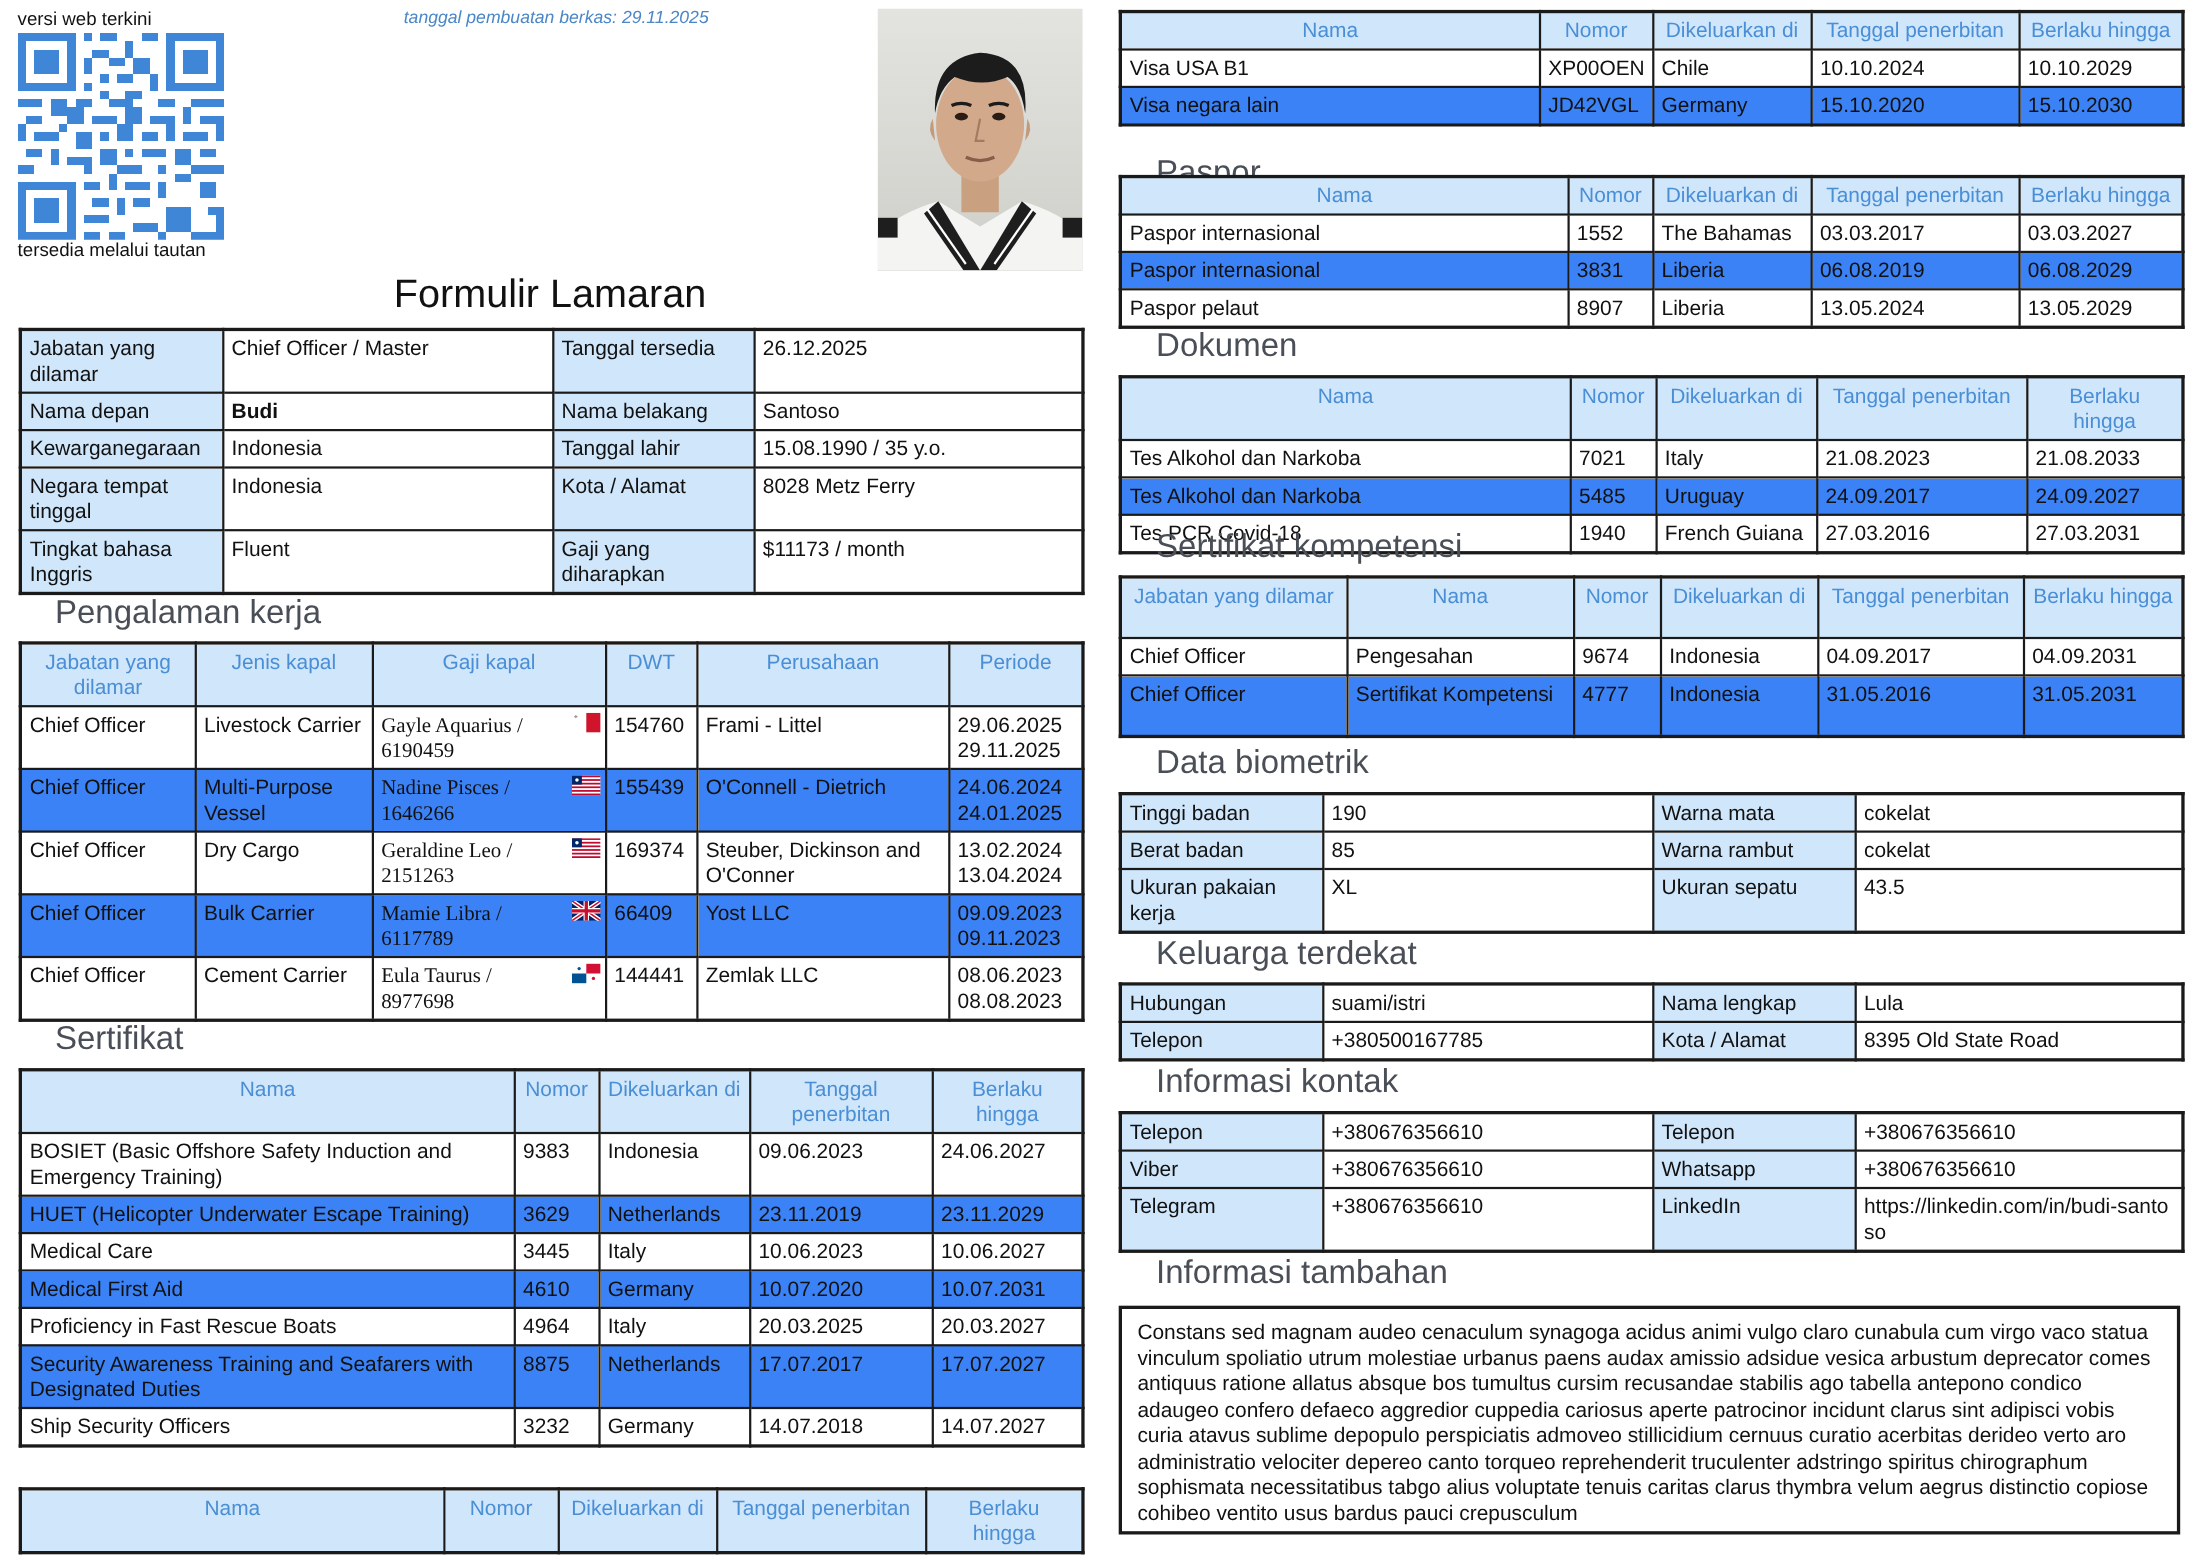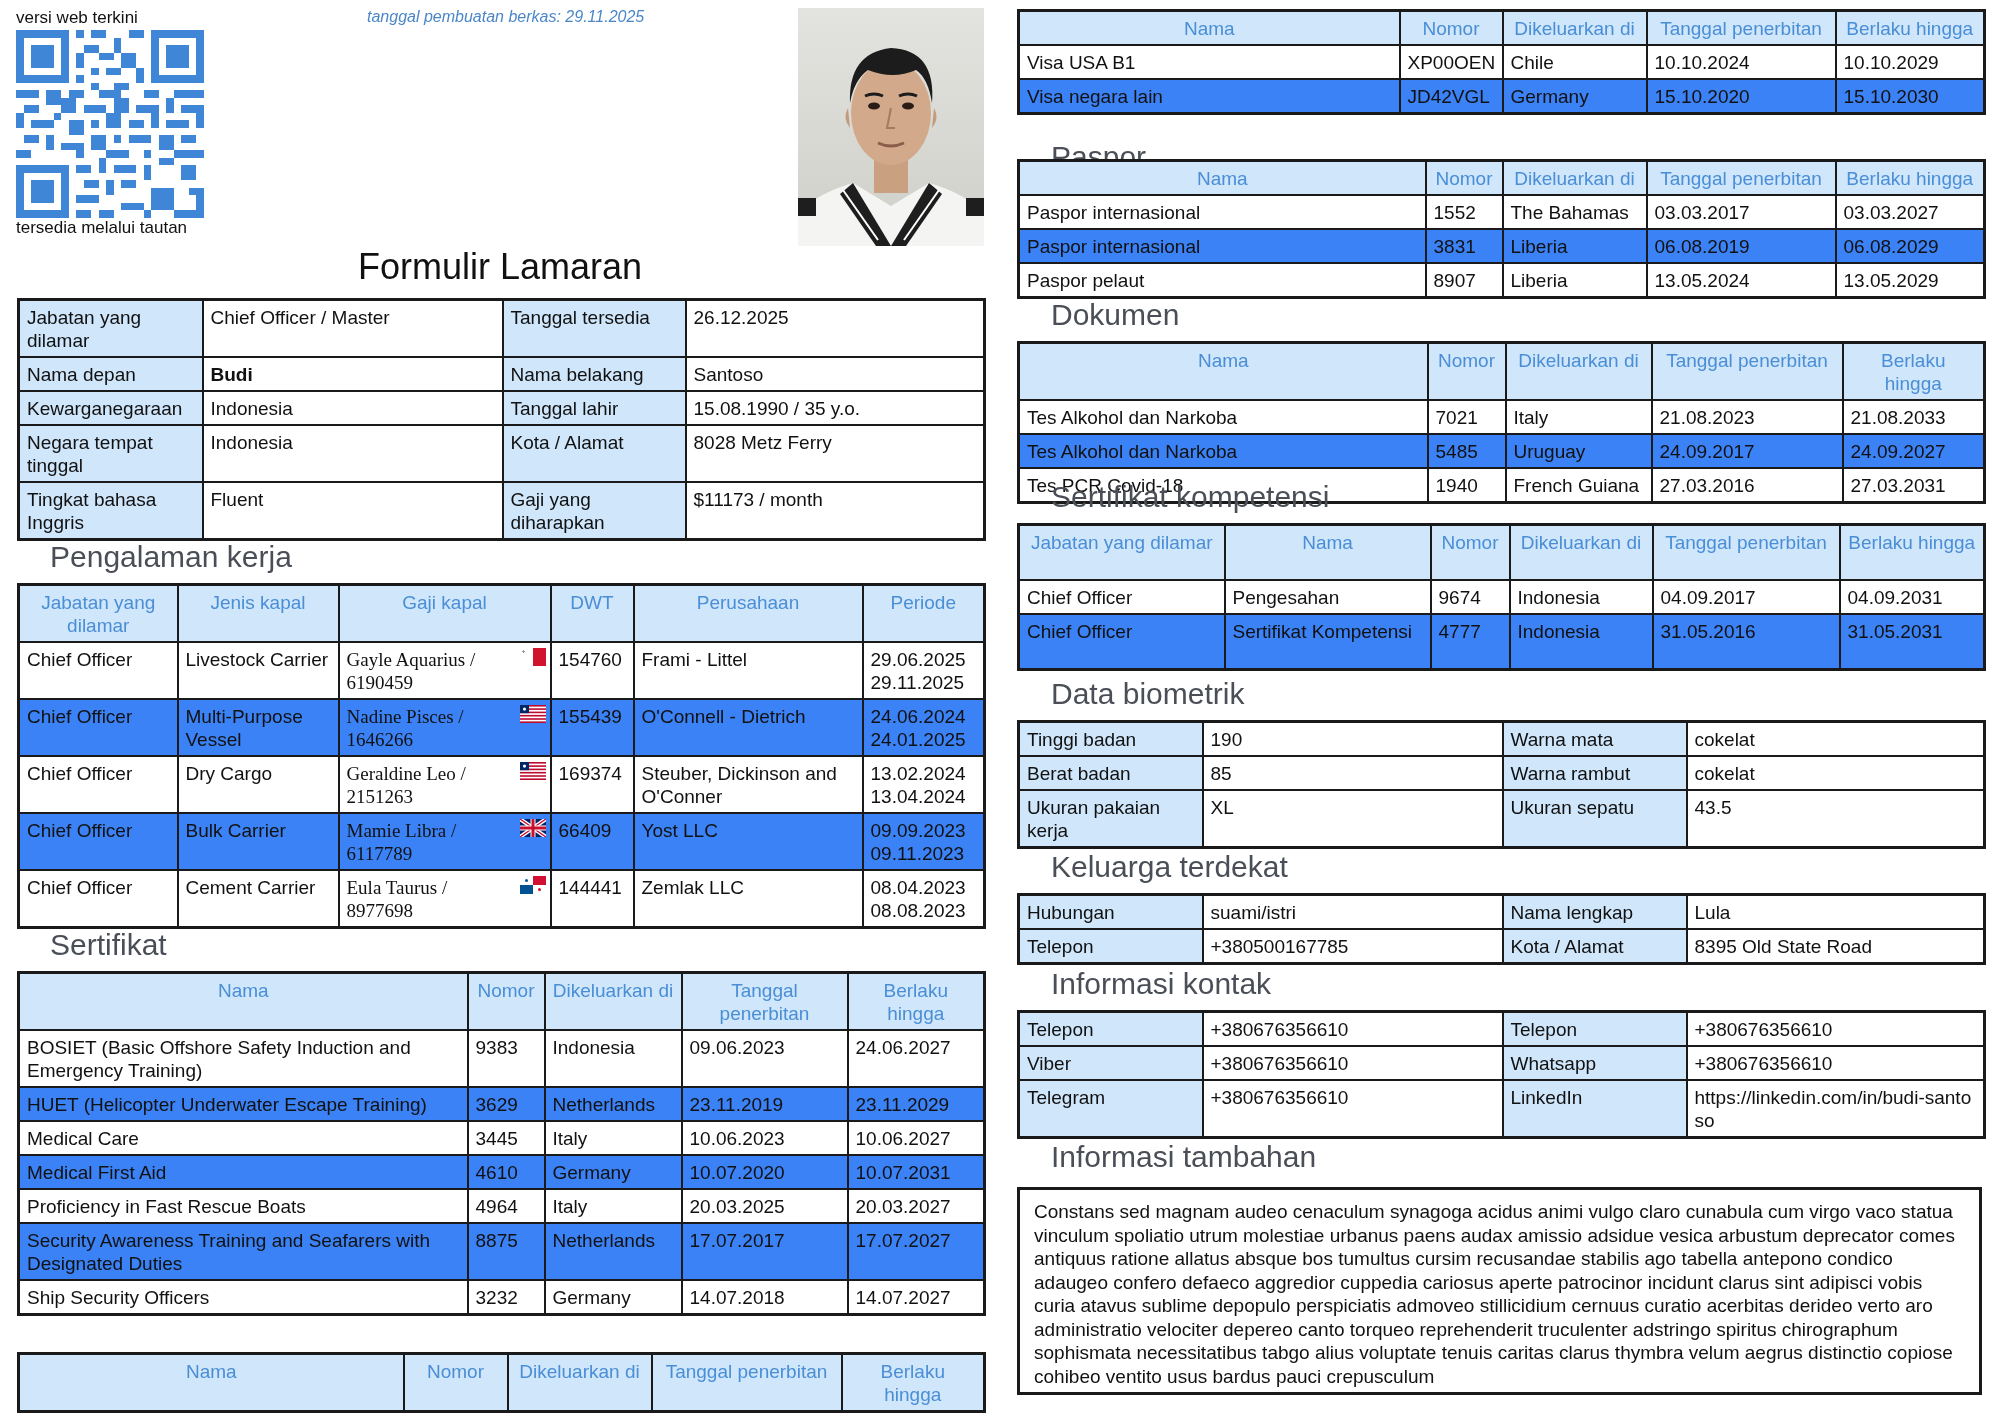--- a/index.html
+++ b/index.html
@@ -239,21 +239,21 @@
             <rect width="26" height="18" fill="#fff"></rect>
             <rect x="13" width="13" height="9" fill="#d21034"></rect>
             <rect y="9" width="13" height="9" fill="#005293"></rect>
             <circle cx="6.5" cy="4.5" r="1.5" fill="#005293"></circle>
             <circle cx="19.5" cy="13.5" r="1.5" fill="#d21034"></circle>
           </svg>
       </td>
       <td>144441</td>
       <td>Zemlak LLC</td>
       <td>
-          <div>08.04.2023</div>
+          <div>08.06.2023</div>
           <div>08.08.2023</div>
         </td>
     </tr>
   </tbody>
 </table>
 
 <div class="abs section-title" style="left:50px; top:928px;">Sertifikat</div>
 <table style="left:17px; top:971px; width:966px;">
   <colgroup>
       <col style="width:449px">

